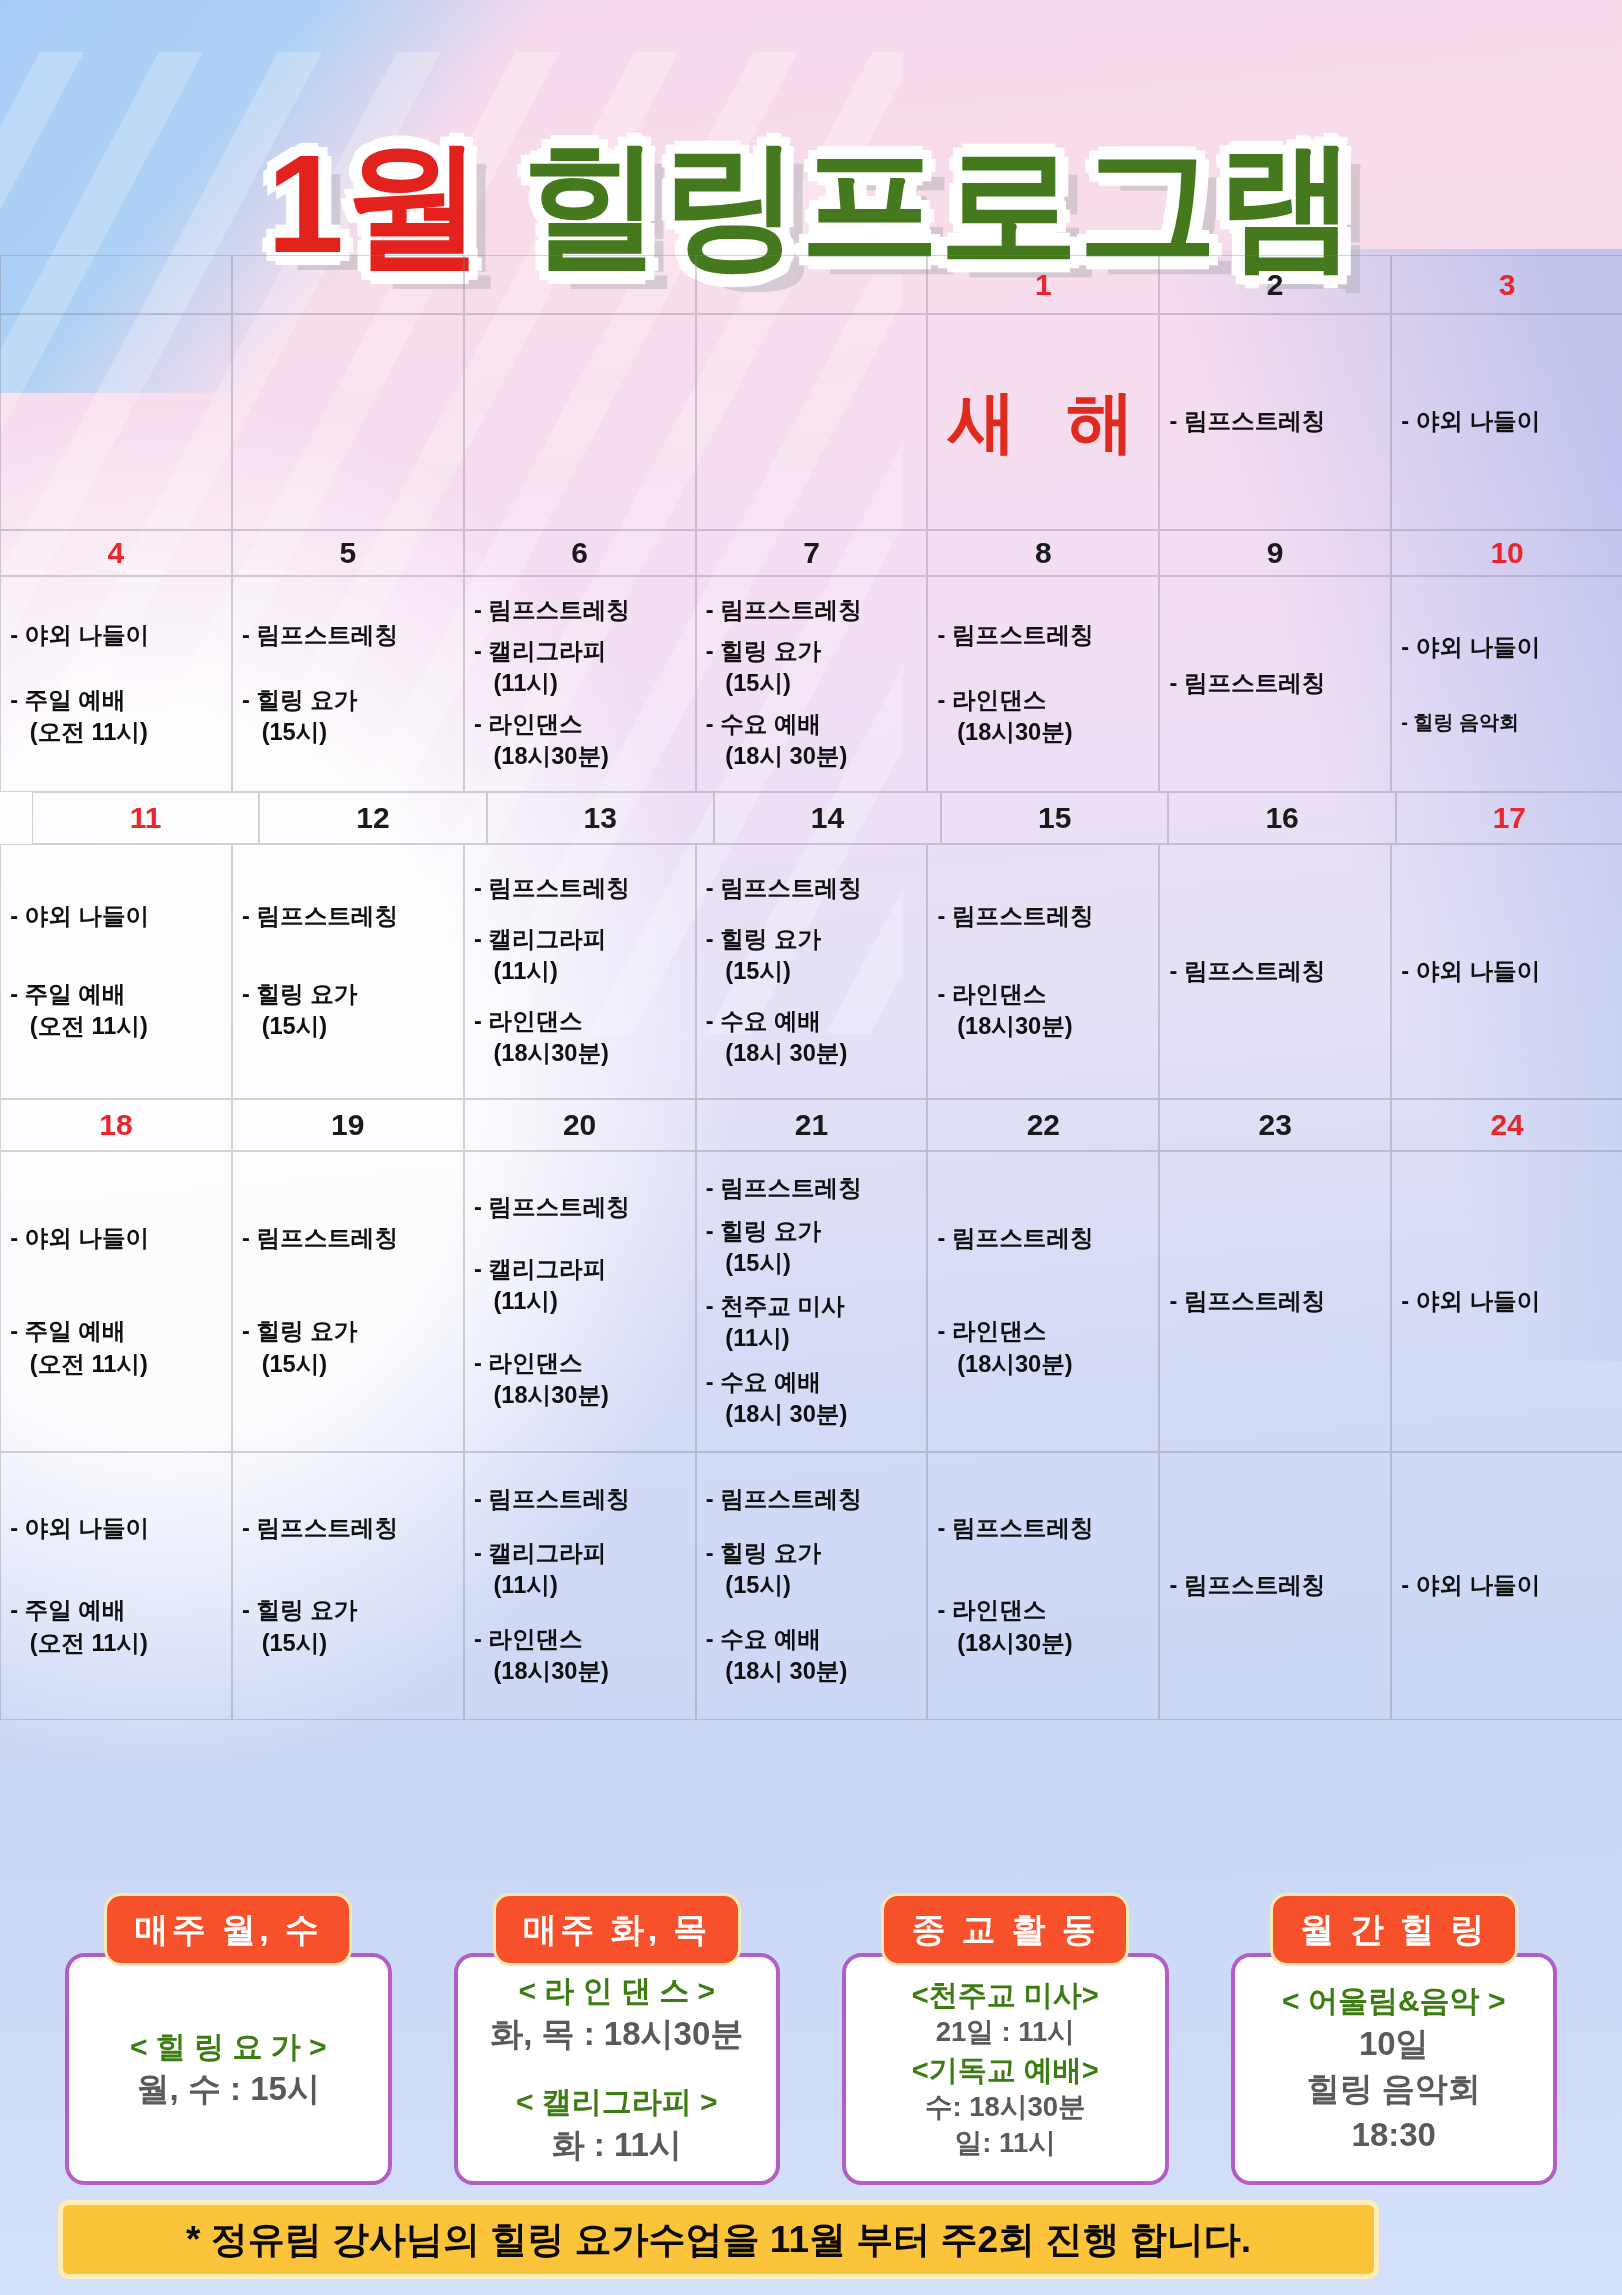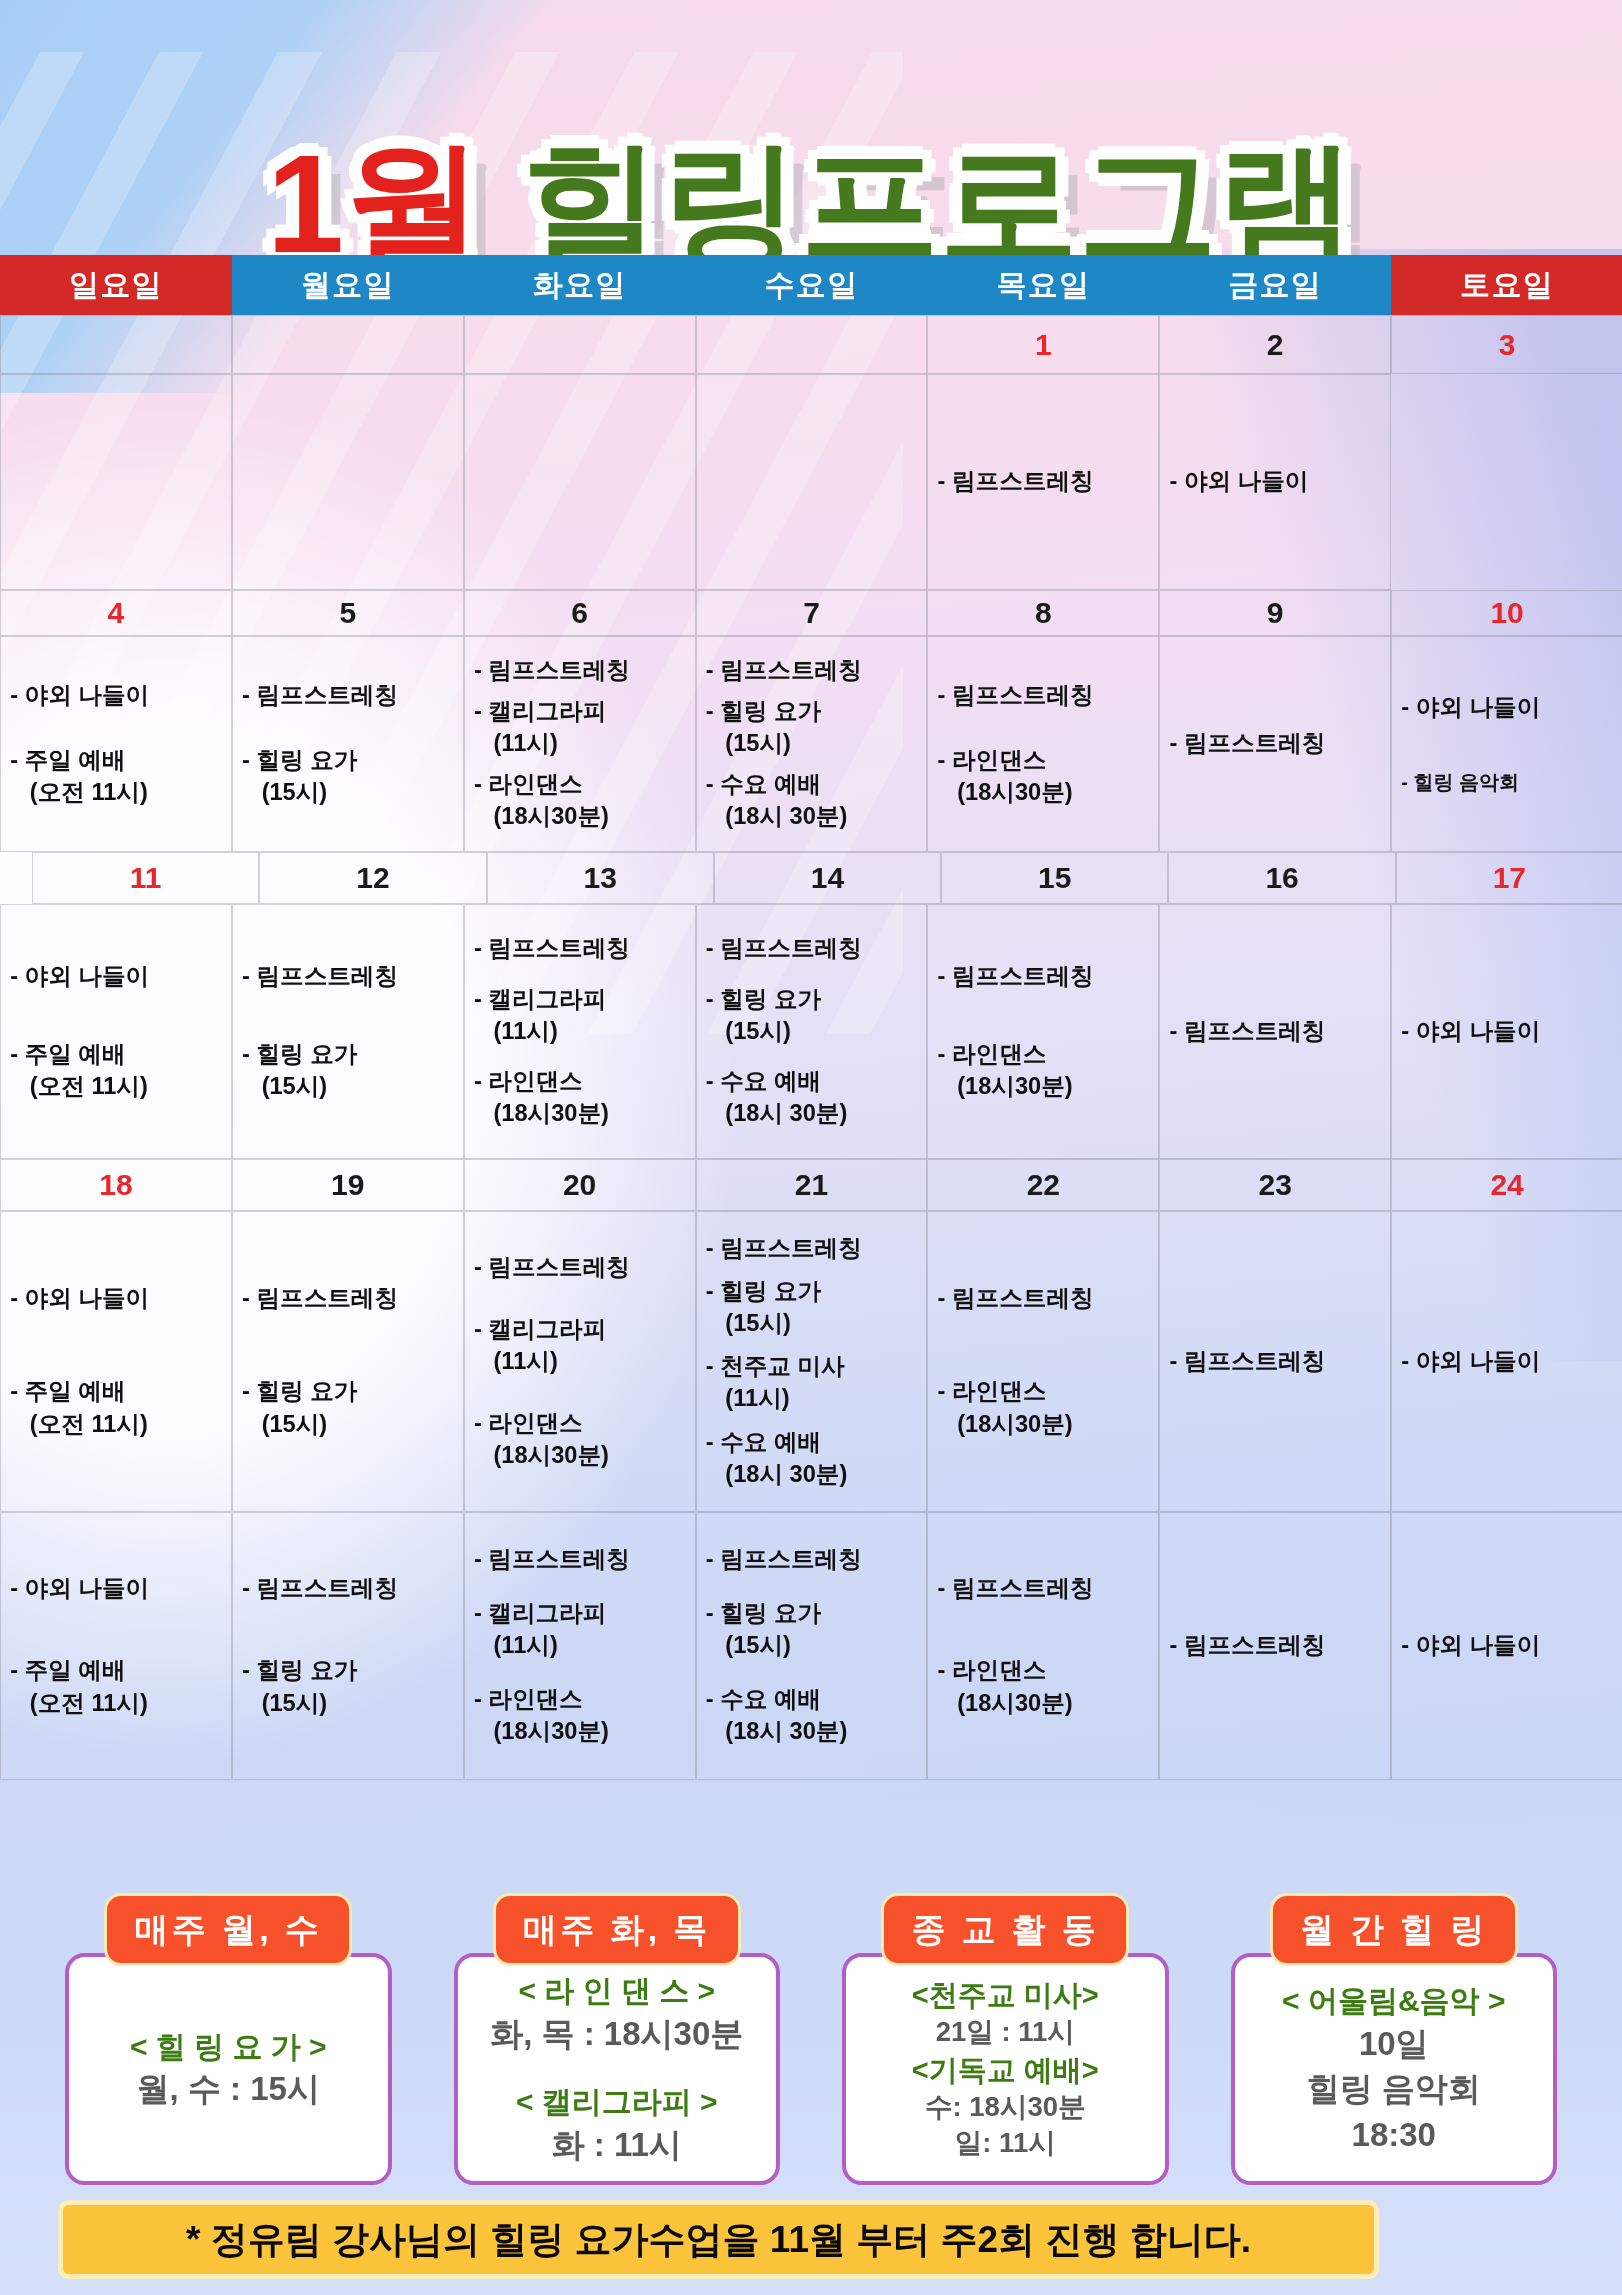--- a/index.html
+++ b/index.html
@@ -84,45 +84,39 @@
 <div class="bg-base"></div>
 <div class="bg-blue-tl"></div>
 <div class="bg-streaks"></div>
 <div class="bg-white-blob"></div>
 <div class="bg-blue-right"></div>
 <div class="bg-bottom"></div>
 
 <h1 class="title"><span class="t-red">1월</span><span class="t-green">힐링프로그램</span></h1>
 
 <div class="calendar">
-  <div class="row hrow">
-    <div class="hcell" style="background: rgb(211, 42, 40);">일요일</div>
-    <div class="hcell" style="background: rgb(30, 136, 199);">월요일</div>
-    <div class="hcell" style="background: rgb(30, 136, 199);">화요일</div>
-    <div class="hcell" style="background: rgb(30, 136, 199);">수요일</div>
-    <div class="hcell" style="background: rgb(30, 136, 199);">목요일</div>
-    <div class="hcell" style="background: rgb(30, 136, 199);">금요일</div>
-    <div class="hcell" style="background: rgb(211, 42, 40);">토요일</div>
-  </div>
   <div id="weeks">
       <div class="row drow" style="height: 59px;">
         <div class="cell dcell"></div>
         <div class="cell dcell"></div>
         <div class="cell dcell"></div>
         <div class="cell dcell"></div>
         <div class="cell dcell red">1</div>
         <div class="cell dcell">2</div>
         <div class="cell dcell red">3</div>
       </div>
       <div class="row crow" style="height: 216px;">
         <div class="cell ccell"></div>
         <div class="cell ccell"></div>
         <div class="cell ccell"></div>
         <div class="cell ccell"></div>
         <div class="cell ccell center">
+          <div class="special">새 해</div>
+        </div>
+        <div class="cell ccell center">
           <div class="group">
             <div class="line">- 림프스트레칭</div>
           </div>
         </div>
         <div class="cell ccell center">
           <div class="group">
             <div class="line">- 야외 나들이</div>
           </div>
         </div>
       </div>

